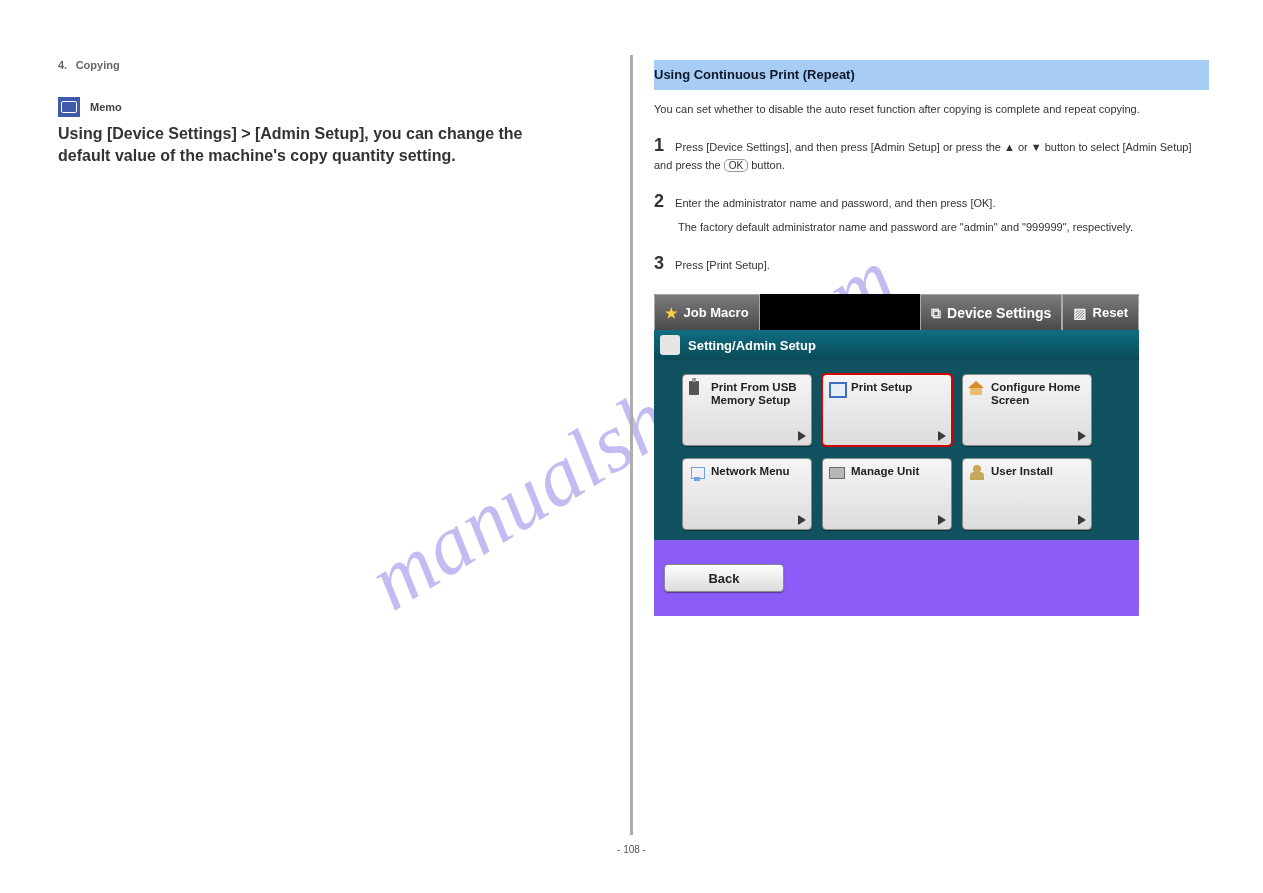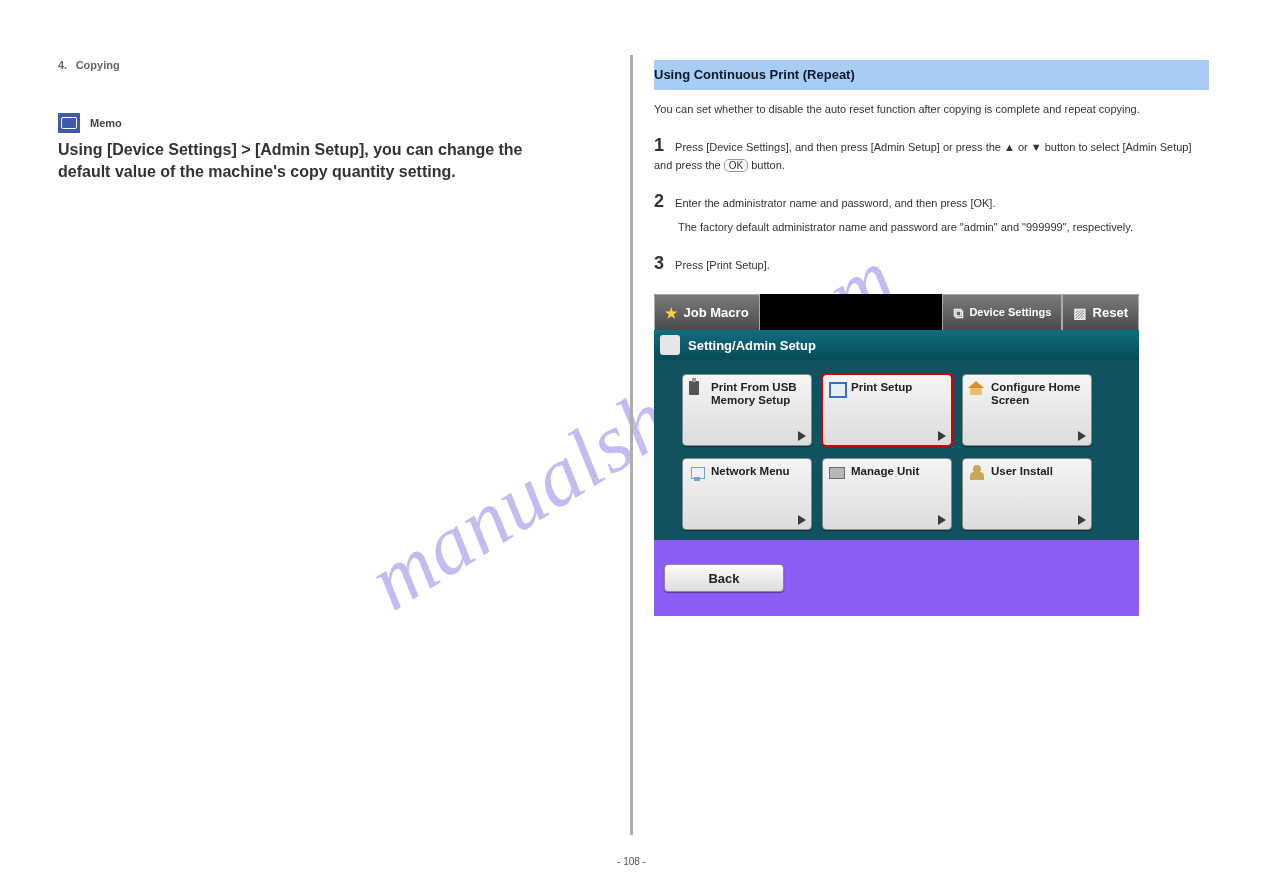--- a/index.html
+++ b/index.html
@@ -4,21 +4,21 @@
 <style>
   * { margin: 0; padding: 0; box-sizing: border-box; }
   body { background: #ffffff; font-family: Arial, Helvetica, sans-serif; position: relative; width: 1263px; height: 893px; overflow: hidden; }
 
   .page { position: relative; width: 1263px; height: 893px; }
 
   
   .left-col { position: absolute; left: 58px; top: 55px; width: 530px; font-weight: bold; }
   .section-num { font-size: 11px; color: #666; }
   .section-title { font-size: 11px; color: #666; margin-left: 4px; }
-  .memo-row { margin-top: 40px; display: flex; align-items: center; }
+  .memo-row { margin-top: 24px; display: flex; align-items: center; }
   .memo-icon { width: 22px; height: 20px; background: #3e5aa9; display: inline-block; position: relative; }
   .memo-icon::after { content: ""; position: absolute; left: 3px; top: 4px; width: 14px; height: 10px; border: 1px solid #fff; border-radius: 2px; }
   .memo-label { font-size: 11px; margin-left: 10px; color: #444; }
   .memo-text { font-size: 16px; color: #333; margin-top: 6px; margin-left: 0px; line-height: 1.4; max-width: 520px; }
 
   
   .divider { position: absolute; left: 630px; top: 55px; width: 3px; height: 780px; background: #adadad; }
 
   
   .right-col { position: absolute; left: 654px; top: 60px; width: 555px; }
@@ -52,21 +52,21 @@
   .ic-home::before{ content:""; position:absolute; left:1px; top:6px; width:12px; height:8px; background:#e9bd73;}
   .ic-home::after { content:""; position:absolute; left:-1px; top:0px; width:0; height:0; border-left:8px solid transparent; border-right:8px solid transparent; border-bottom:7px solid #d88f2b;}
   .ic-mgr::before { content:""; position:absolute; left:0; top:2px; width:14px; height:10px; background:#b7b7b7; border:1px solid #6c6c6c;}
   .ic-user::before{ content:""; position:absolute; left:4px; top:0; width:8px; height:8px; background:#c7a85a; border-radius:50%;}
   .ic-user::after { content:""; position:absolute; left:1px; top:7px; width:14px; height:8px; background:#c7a85a; border-radius:4px 4px 0 0;}
   .ic-star { color:#ffcd42; font-size:14px; }
   .ic-dev  { color:#eee; font-size:14px; }
   .ic-reset{ color:#eee; font-size:14px; }
 
   
-  .pg-num { position: absolute; left: 50%; transform: translateX(-50%); bottom: 26px; font-size: 10px; color: #555; }
+  .pg-num { position: absolute; left: 50%; transform: translateX(-50%); bottom: 38px; font-size: 10px; color: #555; }
 
   
   .watermark { position: absolute; left: 50%; top: 48%; transform: translate(-50%,-50%) rotate(-32deg); font-size: 84px; font-weight: 500; font-style: italic; color: rgba(122,104,226,0.45); pointer-events: none; white-space: nowrap; font-family: Georgia, 'Times New Roman', serif; letter-spacing: 1px; }
 </style>
 </head>
 <body>
 <div class="page">
 
   <div class="watermark">manualshive.com</div>
 
@@ -108,21 +108,21 @@
 
     <div class="device">
       <div class="dev-top">
         <div class="dev-tab active">
           <span class="ic-star">★</span>
           <span>Job Macro</span>
         </div>
         <div class="dev-spacer"></div>
         <div class="dev-tab active" style="line-height:1;">
           <span class="ic-dev">⧉</span>
-          <span style="font-size:11px;">Device Settings</span>
+          <span style="font-size:14px;">Device Settings</span>
         </div>
         <div class="dev-tab active">
           <span class="ic-reset">▨</span>
           <span>Reset</span>
         </div>
       </div>
       <div class="dev-mid">
         <span class="gear-icon"></span>
         <span>Setting/Admin Setup</span>
       </div>

